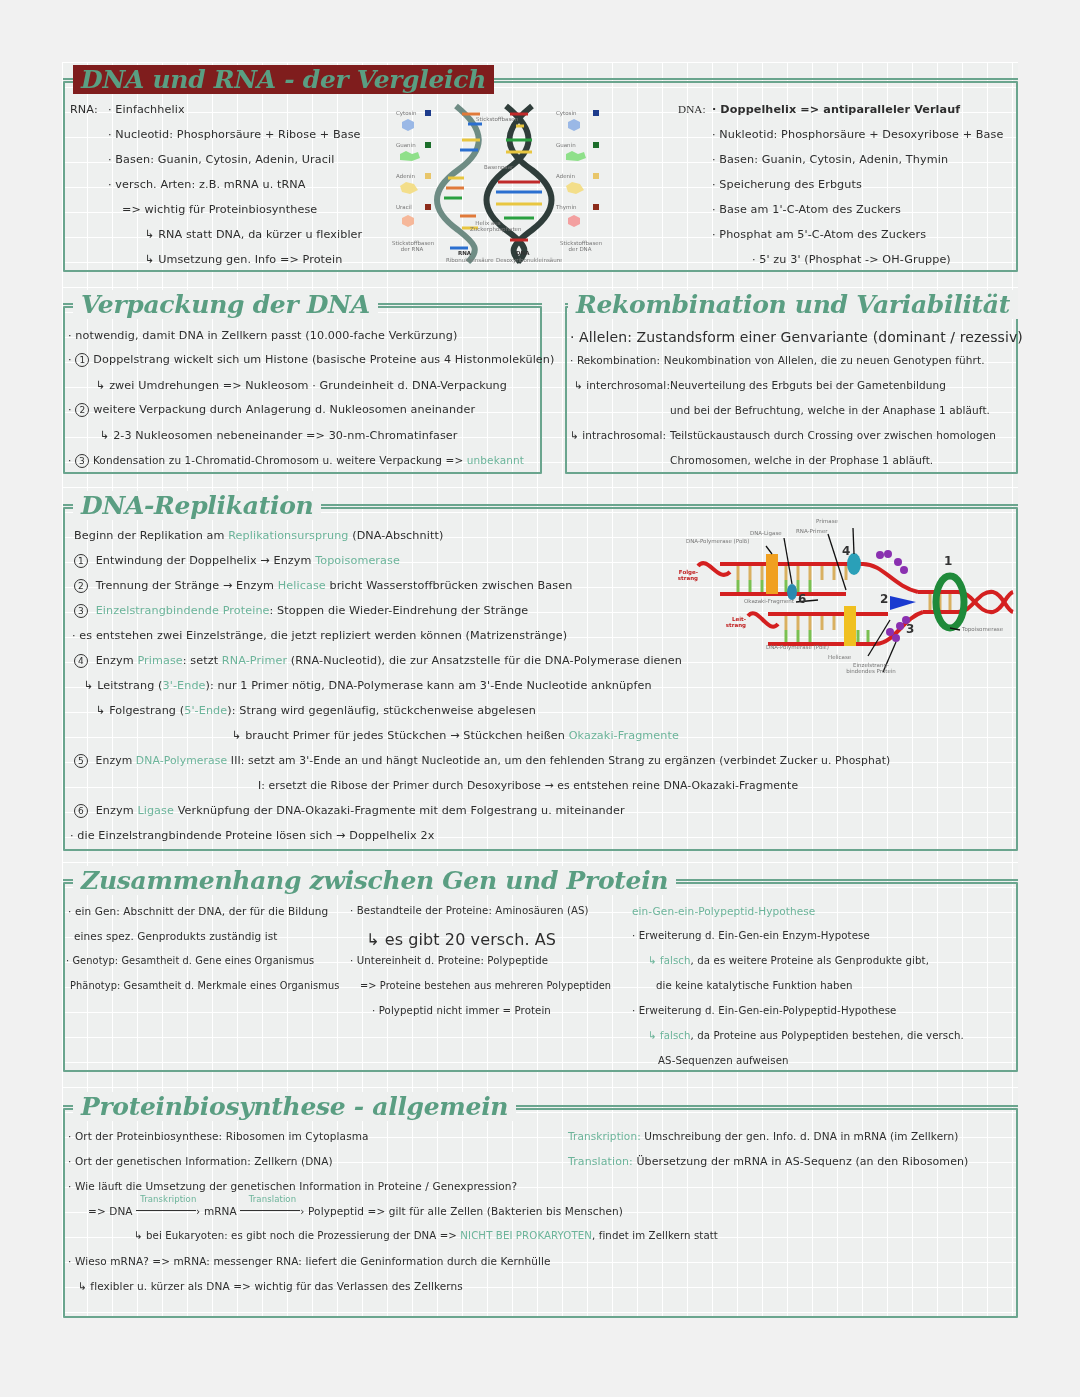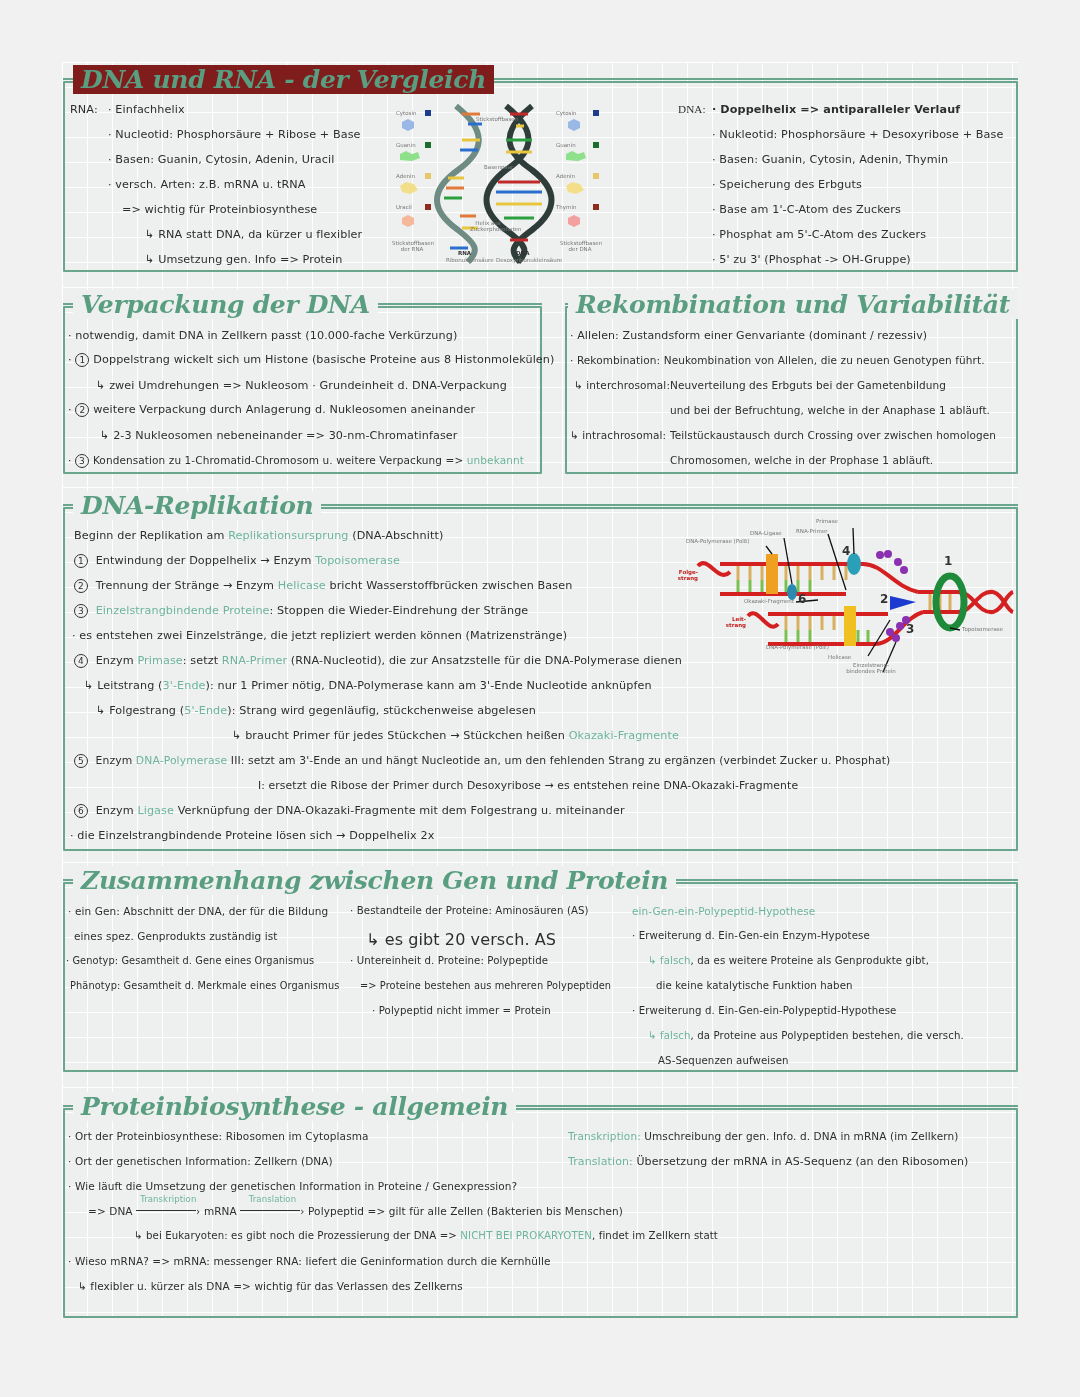--- a/index.html
+++ b/index.html
@@ -137,44 +137,44 @@
   <span class="tiny" style="left:108px;top:157px;">Desoxyribonukleinsäure</span>
 </div>
 
 <div class="ln" style="left:678px;top:103px;font-family:Liberation Serif, serif;">DNA:</div>
 <div class="ln" style="left:712px;top:103px;font-weight:bold;">· Doppelhelix =&gt; antiparalleler Verlauf</div>
 <div class="ln" style="left:712px;top:128px;">· Nukleotid: Phosphorsäure + Desoxyribose + Base</div>
 <div class="ln" style="left:712px;top:153px;">· Basen: Guanin, Cytosin, Adenin, Thymin</div>
 <div class="ln" style="left:712px;top:178px;">· Speicherung des Erbguts</div>
 <div class="ln" style="left:712px;top:203px;">· Base am 1'-C-Atom des Zuckers</div>
 <div class="ln" style="left:712px;top:228px;">· Phosphat am 5'-C-Atom des Zuckers</div>
-<div class="ln" style="left:712px;top:253px;">· 5' zu 3' (Phosphat -&gt; OH-Gruppe)</div>
+<div class="ln" style="left:752px;top:253px;">· 5' zu 3' (Phosphat -&gt; OH-Gruppe)</div>
 
 <div class="box" style="left:63px;top:306px;width:475px;height:164px;">
   <div class="box-title">
     <span class="dash"></span>
     <span class="txt" style="background: rgb(238, 240, 239);">Verpackung der DNA</span>
     <span class="line"></span>
   </div>
 </div>
 <div class="ln" style="left:68px;top:329px;">· notwendig, damit DNA in Zellkern passt (10.000-fache Verkürzung)</div>
-<div class="ln" style="left:68px;top:353px;">· <span class="num">1</span><span>Doppelstrang wickelt sich um Histone (basische Proteine aus 8 Histonmolekülen)</span></div>
+<div class="ln" style="left:68px;top:353px;">· <span class="num">1</span><span>Doppelstrang wickelt sich um Histone (basische Proteine aus 4 Histonmolekülen)</span></div>
 <div class="ln" style="left:96px;top:379px;">↳ zwei Umdrehungen =&gt; Nukleosom · Grundeinheit d. DNA-Verpackung</div>
 <div class="ln" style="left:68px;top:403px;">· <span class="num">2</span><span>weitere Verpackung durch Anlagerung d. Nukleosomen aneinander</span></div>
 <div class="ln" style="left:100px;top:429px;">↳ 2-3 Nukleosomen nebeneinander =&gt; 30-nm-Chromatinfaser</div>
 <div class="ln" style="left:68px;top:454px;font-size:10.5px;">· <span class="num">3</span><span>Kondensation zu 1-Chromatid-Chromosom u. weitere Verpackung =&gt;</span> <span class="g">unbekannt</span></div>
 
 <div class="box" style="left:565px;top:306px;width:449px;height:164px;">
   <div class="box-title">
     <span class="dash"></span>
     <span class="txt" style="background: rgb(238, 240, 239);">Rekombination und Variabilität</span>
     <span class="line"></span>
   </div>
 </div>
-<div class="ln" style="left:570px;top:329px;font-size:11px;">· Allelen: Zustandsform einer Genvariante (dominant / rezessiv)</div>
+<div class="ln" style="left:570px;top:329px;font-size:14px;">· Allelen: Zustandsform einer Genvariante (dominant / rezessiv)</div>
 <div class="ln" style="left:570px;top:354px;font-size:10.5px;">· Rekombination: Neukombination von Allelen, die zu neuen Genotypen führt.</div>
 <div class="ln" style="left:574px;top:379px;font-size:10.5px;">↳ interchrosomal:</div>
 <div class="ln" style="left:670px;top:379px;font-size:10.5px;">Neuverteilung des Erbguts bei der Gametenbildung</div>
 <div class="ln" style="left:670px;top:404px;font-size:10.5px;">und bei der Befruchtung, welche in der Anaphase 1 abläuft.</div>
 <div class="ln" style="left:570px;top:429px;font-size:10.5px;">↳ intrachrosomal:</div>
 <div class="ln" style="left:670px;top:429px;font-size:10.5px;">Teilstückaustausch durch Crossing over zwischen homologen</div>
 <div class="ln" style="left:670px;top:454px;font-size:10.5px;">Chromosomen, welche in der Prophase 1 abläuft.</div>
 
 <div class="box" style="left:63px;top:507px;width:951px;height:340px;">
   <div class="box-title">

